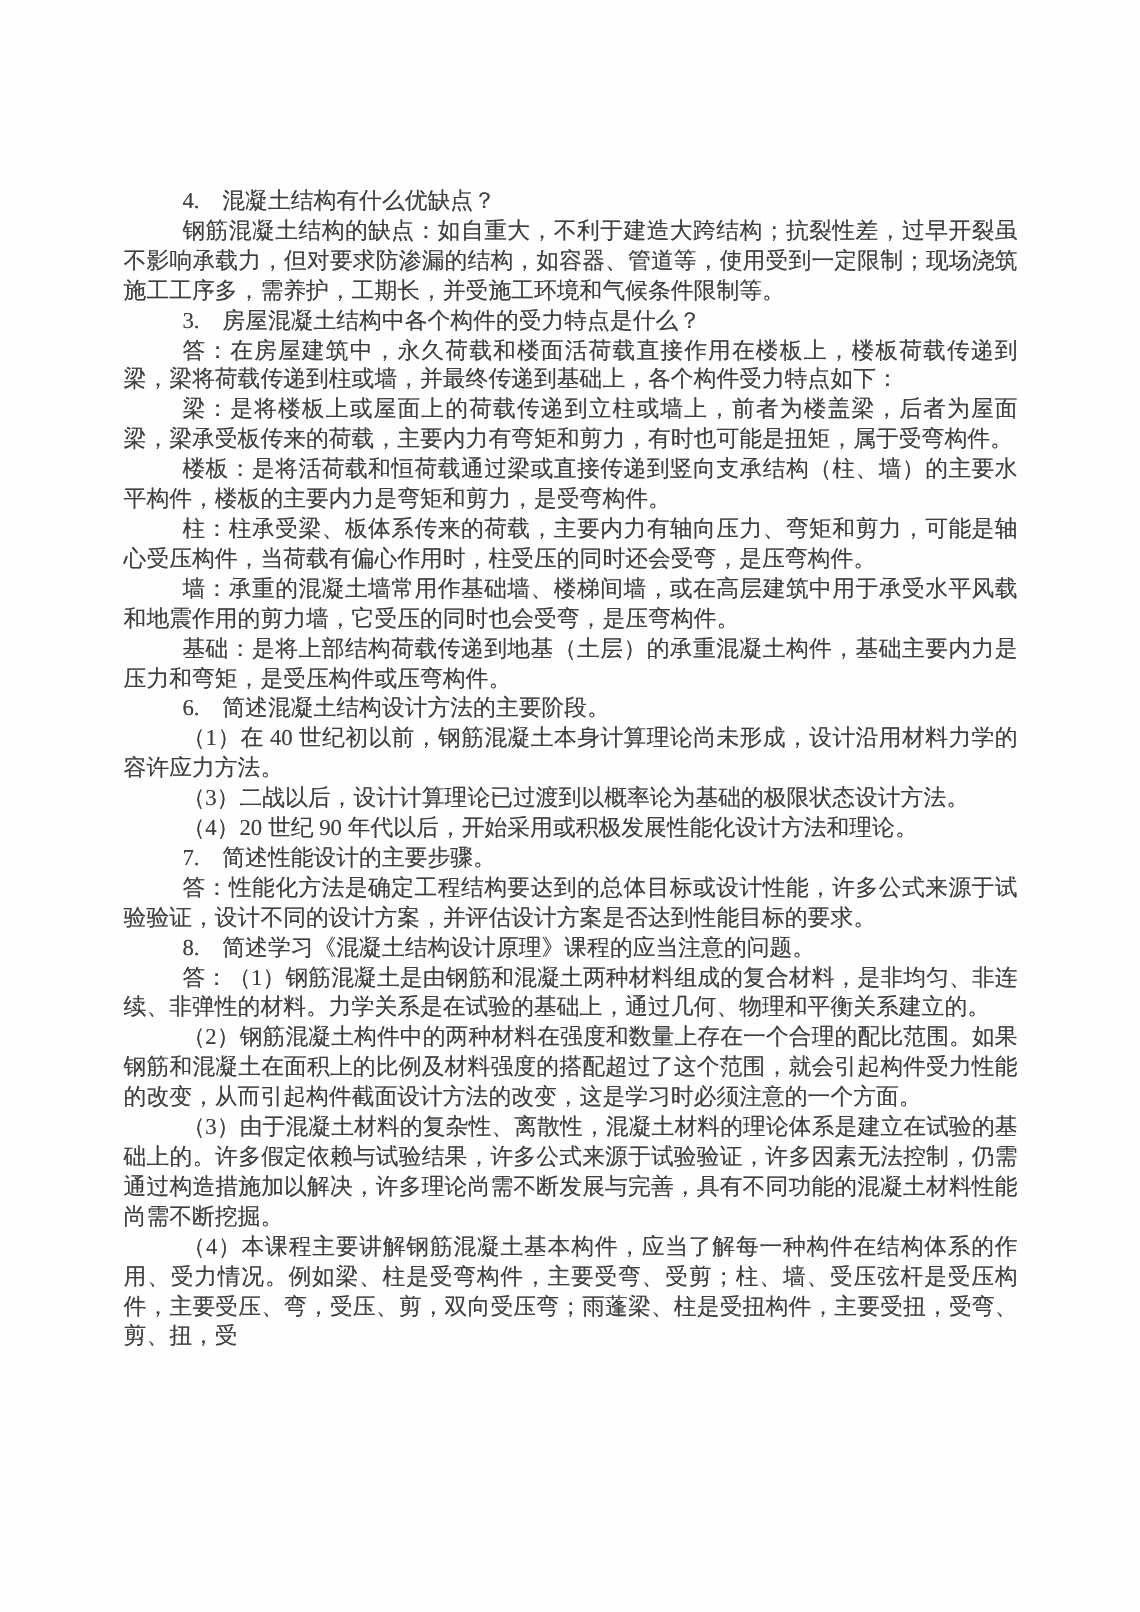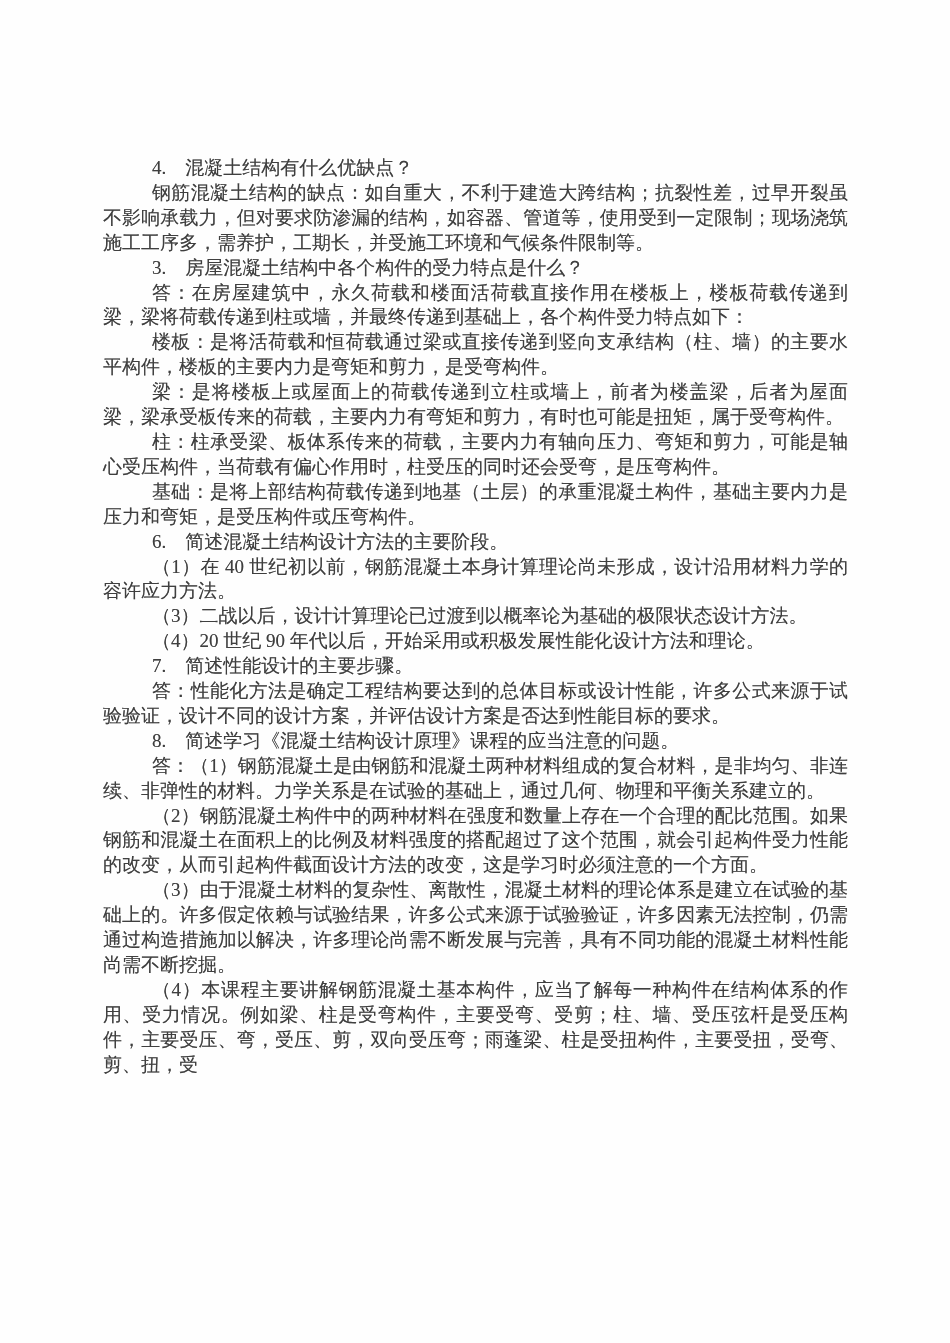--- a/index.html
+++ b/index.html
@@ -37,23 +37,24 @@
 </style>
 </head>
 <body>
 
 <div class="page">
   <div class="text-block">
     <p>4.　混凝土结构有什么优缺点？</p>
     <p>钢筋混凝土结构的缺点：如自重大，不利于建造大跨结构；抗裂性差，过早开裂虽不影响承载力，但对要求防渗漏的结构，如容器、管道等，使用受到一定限制；现场浇筑施工工序多，需养护，工期长，并受施工环境和气候条件限制等。</p>
     <p>3.　房屋混凝土结构中各个构件的受力特点是什么？</p>
     <p>答：在房屋建筑中，永久荷载和楼面活荷载直接作用在楼板上，楼板荷载传递到梁，梁将荷载传递到柱或墙，并最终传递到基础上，各个构件受力特点如下：</p>
+    <p>梁：是将楼板上或屋面上的荷载传递到立柱或墙上，前者为楼盖梁，后者为屋面梁，梁承受板传来的荷载，主要内力有弯矩和剪力，有时也可能是扭矩，属于受弯构件。</p>
     <p>楼板：是将活荷载和恒荷载通过梁或直接传递到竖向支承结构（柱、墙）的主要水平构件，楼板的主要内力是弯矩和剪力，是受弯构件。</p>
-    <p>梁：是将楼板上或屋面上的荷载传递到立柱或墙上，前者为楼盖梁，后者为屋面梁，梁承受板传来的荷载，主要内力有弯矩和剪力，有时也可能是扭矩，属于受弯构件。</p>
     <p>柱：柱承受梁、板体系传来的荷载，主要内力有轴向压力、弯矩和剪力，可能是轴心受压构件，当荷载有偏心作用时，柱受压的同时还会受弯，是压弯构件。</p>
+    <p>墙：承重的混凝土墙常用作基础墙、楼梯间墙，或在高层建筑中用于承受水平风载和地震作用的剪力墙，它受压的同时也会受弯，是压弯构件。</p>
     <p>基础：是将上部结构荷载传递到地基（土层）的承重混凝土构件，基础主要内力是压力和弯矩，是受压构件或压弯构件。</p>
     <p>6.　简述混凝土结构设计方法的主要阶段。</p>
     <p>（1）在 40 世纪初以前，钢筋混凝土本身计算理论尚未形成，设计沿用材料力学的容许应力方法。</p>
     <p>（3）二战以后，设计计算理论已过渡到以概率论为基础的极限状态设计方法。</p>
     <p>（4）20 世纪 90 年代以后，开始采用或积极发展性能化设计方法和理论。</p>
     <p>7.　简述性能设计的主要步骤。</p>
     <p>答：性能化方法是确定工程结构要达到的总体目标或设计性能，许多公式来源于试验验证，设计不同的设计方案，并评估设计方案是否达到性能目标的要求。</p>
     <p>8.　简述学习《混凝土结构设计原理》课程的应当注意的问题。</p>
     <p>答：（1）钢筋混凝土是由钢筋和混凝土两种材料组成的复合材料，是非均匀、非连续、非弹性的材料。力学关系是在试验的基础上，通过几何、物理和平衡关系建立的。</p>
     <p>（2）钢筋混凝土构件中的两种材料在强度和数量上存在一个合理的配比范围。如果钢筋和混凝土在面积上的比例及材料强度的搭配超过了这个范围，就会引起构件受力性能的改变，从而引起构件截面设计方法的改变，这是学习时必须注意的一个方面。</p>

